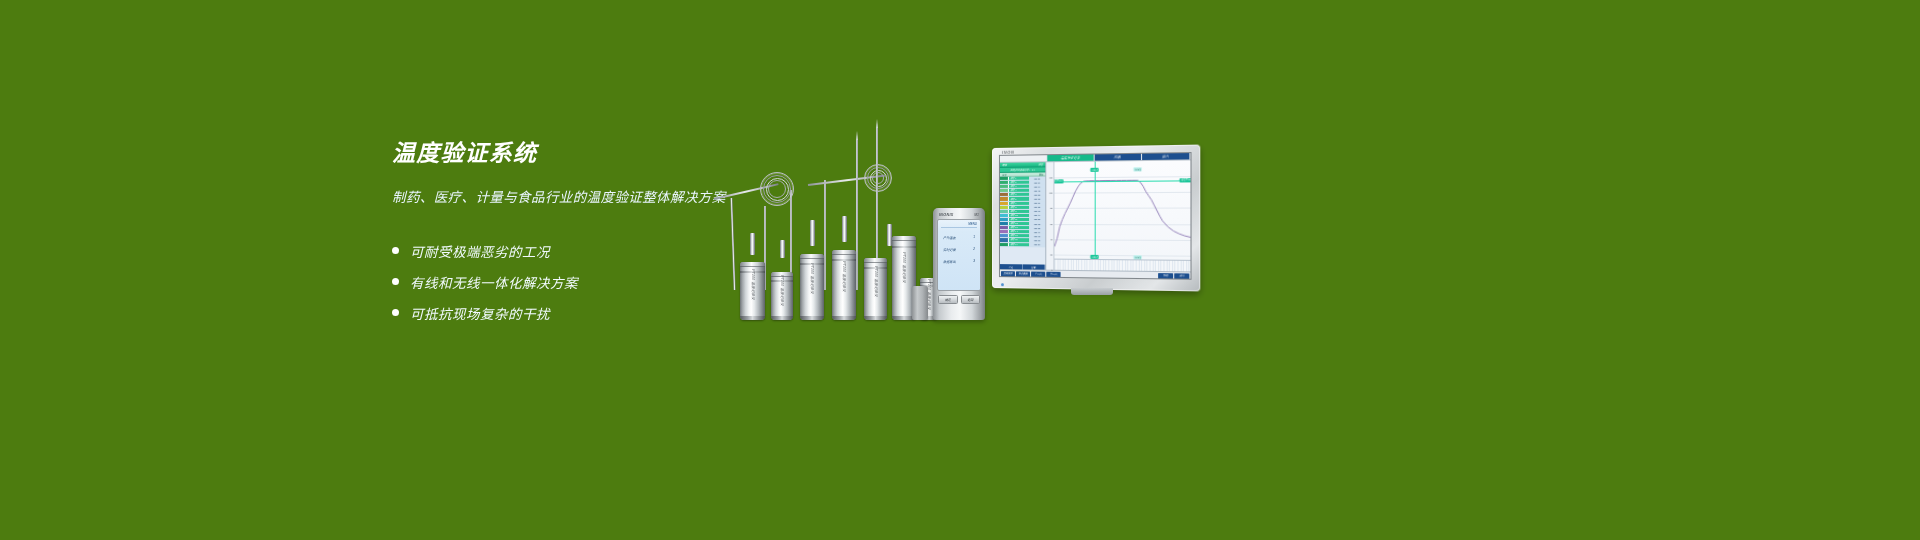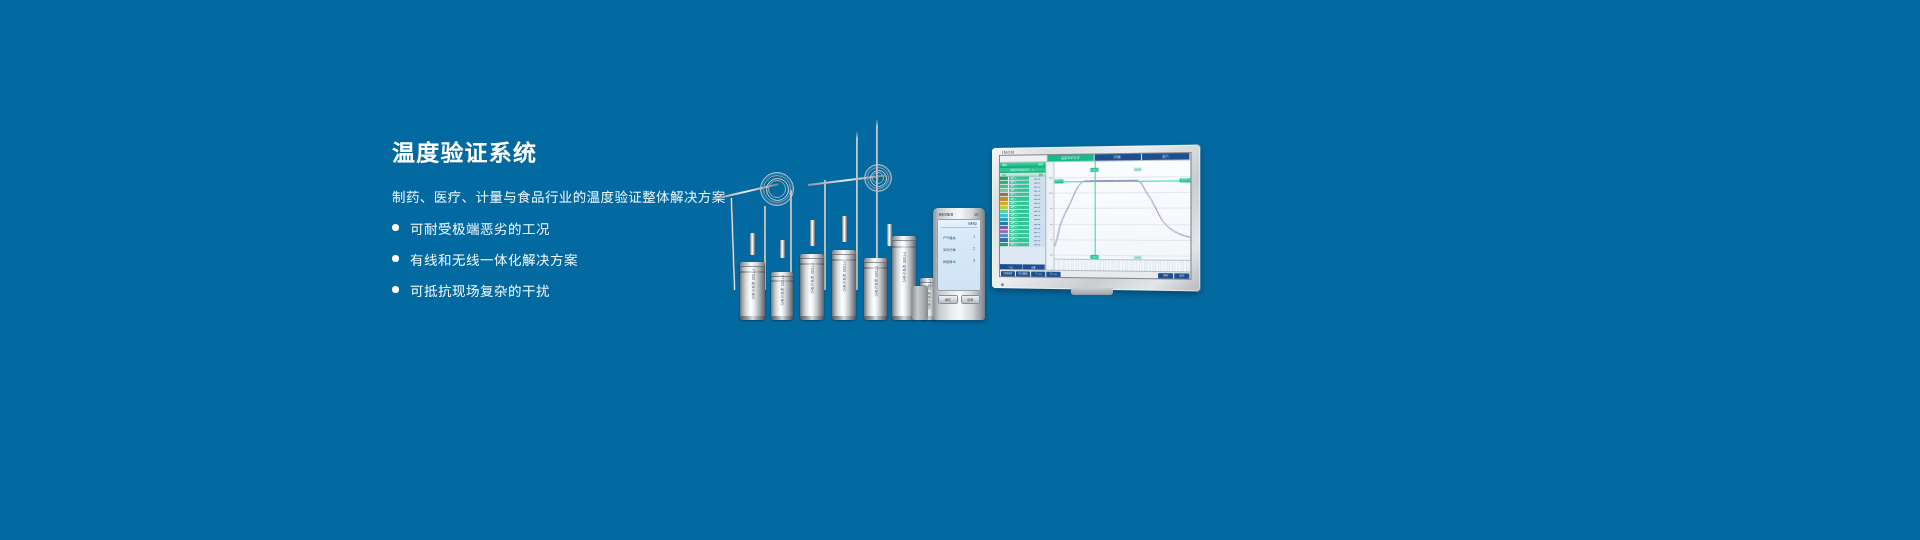--- a/index.html
+++ b/index.html
@@ -6,22 +6,23 @@
   * { margin:0; padding:0; box-sizing:border-box; }
   html,body { width:1920px; height:540px; overflow:hidden; }
   body {
     font-family:"Liberation Sans","DejaVu Sans",sans-serif;
     background:#0781c8;
     position:relative;
   }
 
   #banner {
     position:absolute; inset:0;
-    background:#0369a1;
+    background:#4d7c0f;
     overflow:hidden;
+    font-style:italic;
   }
 
   
   #text-block {
     position:absolute;
     left:392px; top:140px;
     width:420px;
   }
   #page-title {
     font-size:23px;
@@ -32,21 +33,21 @@
     white-space:nowrap;
   }
   #subtitle {
     margin-top:18px;
     font-size:13.5px;
     color:#eaf6ff;
     letter-spacing:.4px;
     white-space:nowrap;
     font-weight:400;
   }
-  #bullet-list { margin-top:12px; }
+  #bullet-list { margin-top:35px; }
   .bullet-row {
     display:flex;
     align-items:center;
     margin-bottom:11px;
   }
   .bullet-dot {
     width:7px; height:7px;
     border-radius:50%;
     background:#ffffff;
     margin-right:11px;

